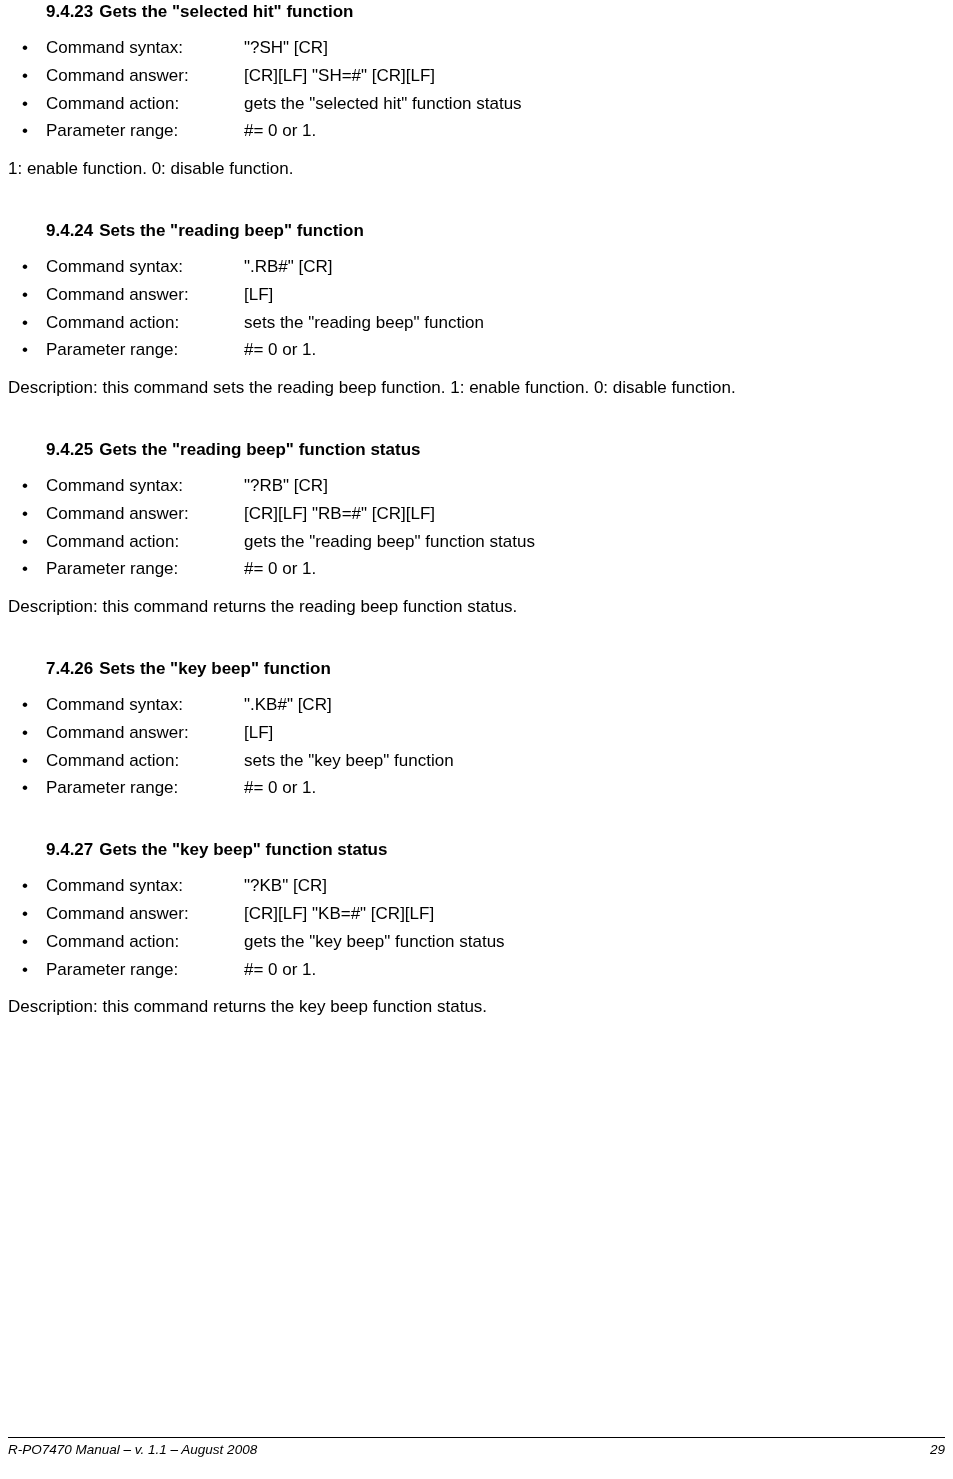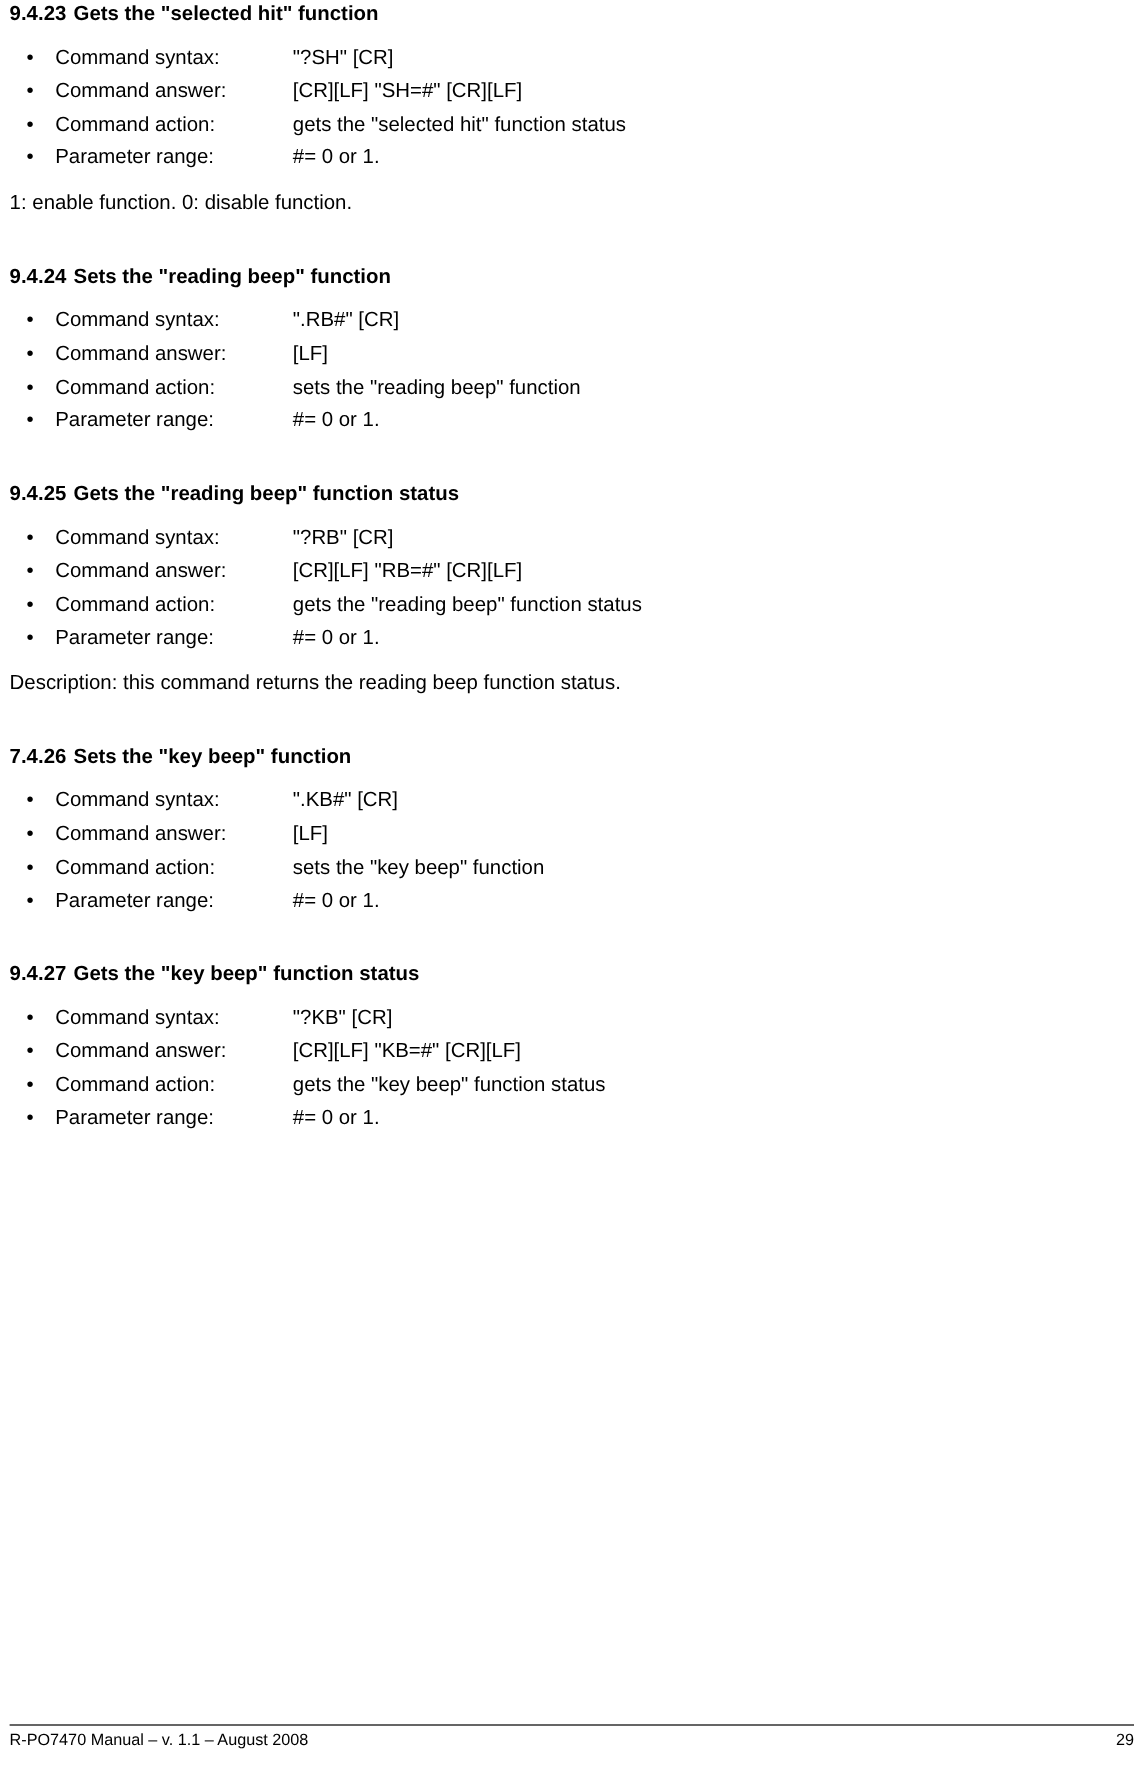--- a/index.html
+++ b/index.html
@@ -12,21 +12,21 @@
       height: 1479px;
       position: relative;
       padding: 0 8px;
     }
     .section { margin-bottom: 40px; }
     .section-heading {
       font-weight: bold;
       font-size: 17px;
       margin-bottom: 14px;
     }
-    .section-heading .num { display: inline-block; margin-right: 6px; }
+    .section-heading .num { display: inline-block; margin-right: 6px; margin-left: 38px; }
     .bullet-list {
       list-style: none;
       padding-left: 38px;
       margin-bottom: 14px;
     }
     .bullet-list li {
       position: relative;
       margin-bottom: 4px;
       line-height: 1.4;
     }
@@ -50,20 +50,21 @@
     .footer {
       position: absolute;
       bottom: 22px;
       left: 8px;
       right: 8px;
       border-top: 1px solid #000;
       padding-top: 4px;
       font-size: 13.5px;
       display: flex;
       justify-content: space-between;
+      font-style: italic;
     }
     .first-section-heading { margin-top: 2px; }
   </style>
 </head>
 <body>
 
 <div id="content">
     <div class="section">
       <div class="section-heading first-section-heading"><span class="num">9.4.23</span><span>Gets the "selected hit" function</span></div>
       <ul class="bullet-list">
@@ -75,20 +76,21 @@
       <div class="description">1: enable function. 0: disable function.</div>
     </div>
     <div class="section">
       <div class="section-heading"><span class="num">9.4.24</span><span>Sets the "reading beep" function</span></div>
       <ul class="bullet-list">
         <li><span class="label-col">Command syntax:</span><span class="value-col">".RB#" [CR]</span></li>
         <li><span class="label-col">Command answer:</span><span class="value-col">[LF]</span></li>
         <li><span class="label-col">Command action:</span><span class="value-col">sets the "reading beep" function</span></li>
         <li><span class="label-col">Parameter range:</span><span class="value-col">#= 0 or 1.</span></li>
       </ul>
+      <div class="description">Description: this command sets the reading beep function. 1: enable function. 0: disable function.</div>
     </div>
     <div class="section">
       <div class="section-heading"><span class="num">9.4.25</span><span>Gets the "reading beep" function status</span></div>
       <ul class="bullet-list">
         <li><span class="label-col">Command syntax:</span><span class="value-col">"?RB" [CR]</span></li>
         <li><span class="label-col">Command answer:</span><span class="value-col">[CR][LF] "RB=#" [CR][LF]</span></li>
         <li><span class="label-col">Command action:</span><span class="value-col">gets the "reading beep" function status</span></li>
         <li><span class="label-col">Parameter range:</span><span class="value-col">#= 0 or 1.</span></li>
       </ul>
       <div class="description">Description: this command returns the reading beep function status.</div>
@@ -103,19 +105,20 @@
       </ul>
     </div>
     <div class="section">
       <div class="section-heading"><span class="num">9.4.27</span><span>Gets the "key beep" function status</span></div>
       <ul class="bullet-list">
         <li><span class="label-col">Command syntax:</span><span class="value-col">"?KB" [CR]</span></li>
         <li><span class="label-col">Command answer:</span><span class="value-col">[CR][LF] "KB=#" [CR][LF]</span></li>
         <li><span class="label-col">Command action:</span><span class="value-col">gets the "key beep" function status</span></li>
         <li><span class="label-col">Parameter range:</span><span class="value-col">#= 0 or 1.</span></li>
       </ul>
+      <div class="description">Description: this command returns the key beep function status.</div>
     </div>
   </div>
 
 <div class="footer">
   <span>R-PO7470 Manual – v. 1.1 – August 2008</span>
   <span>29</span>
 </div>
 
 </body></html>

